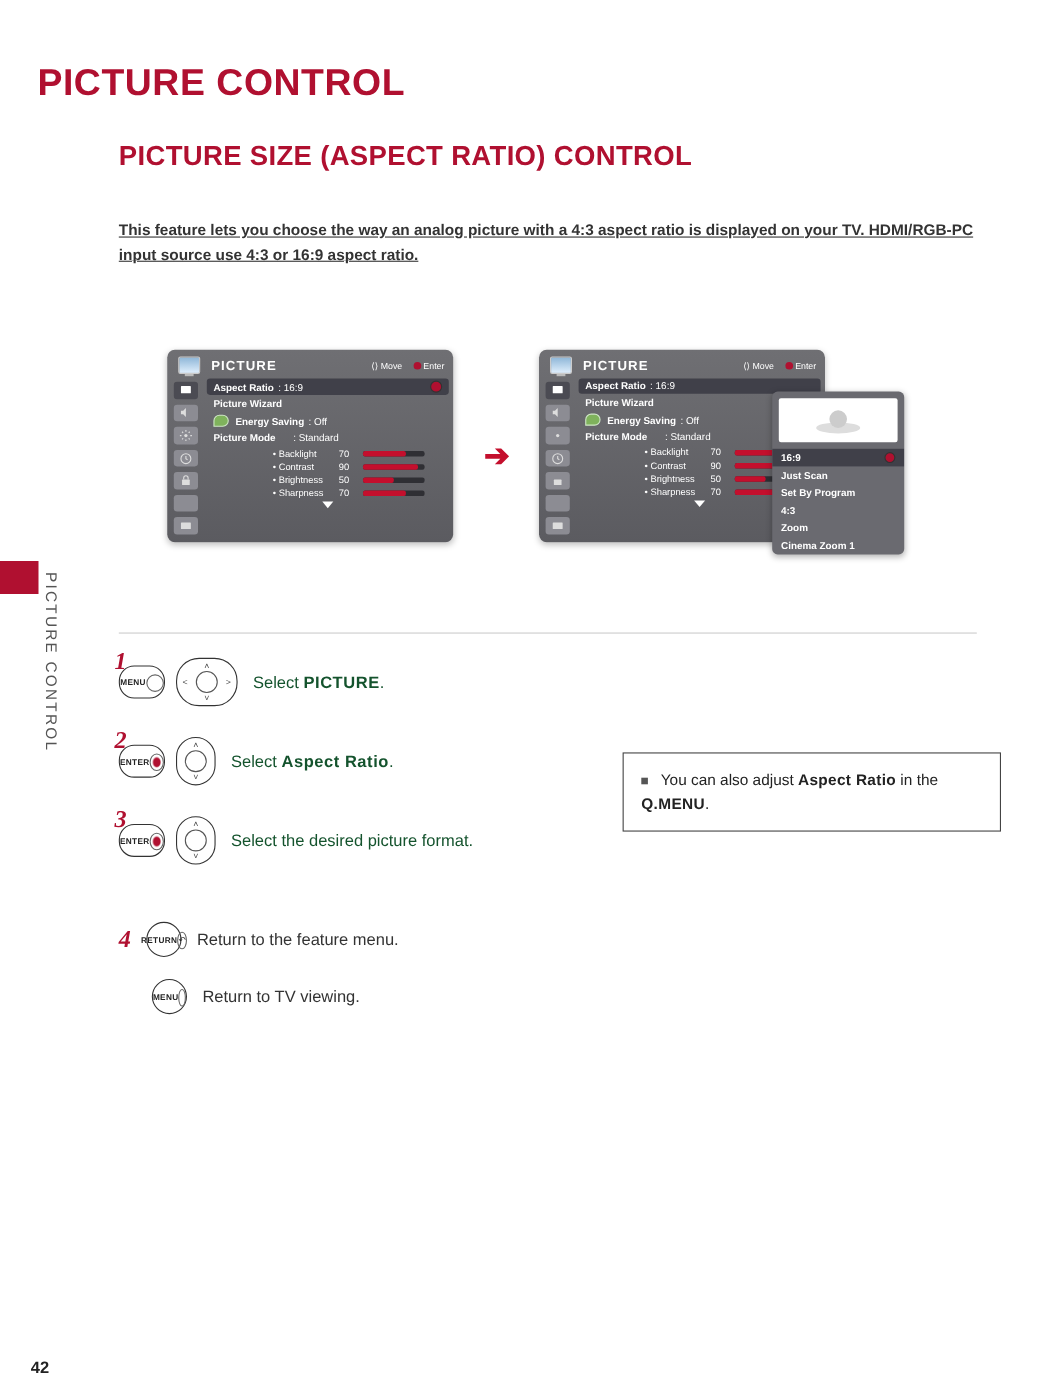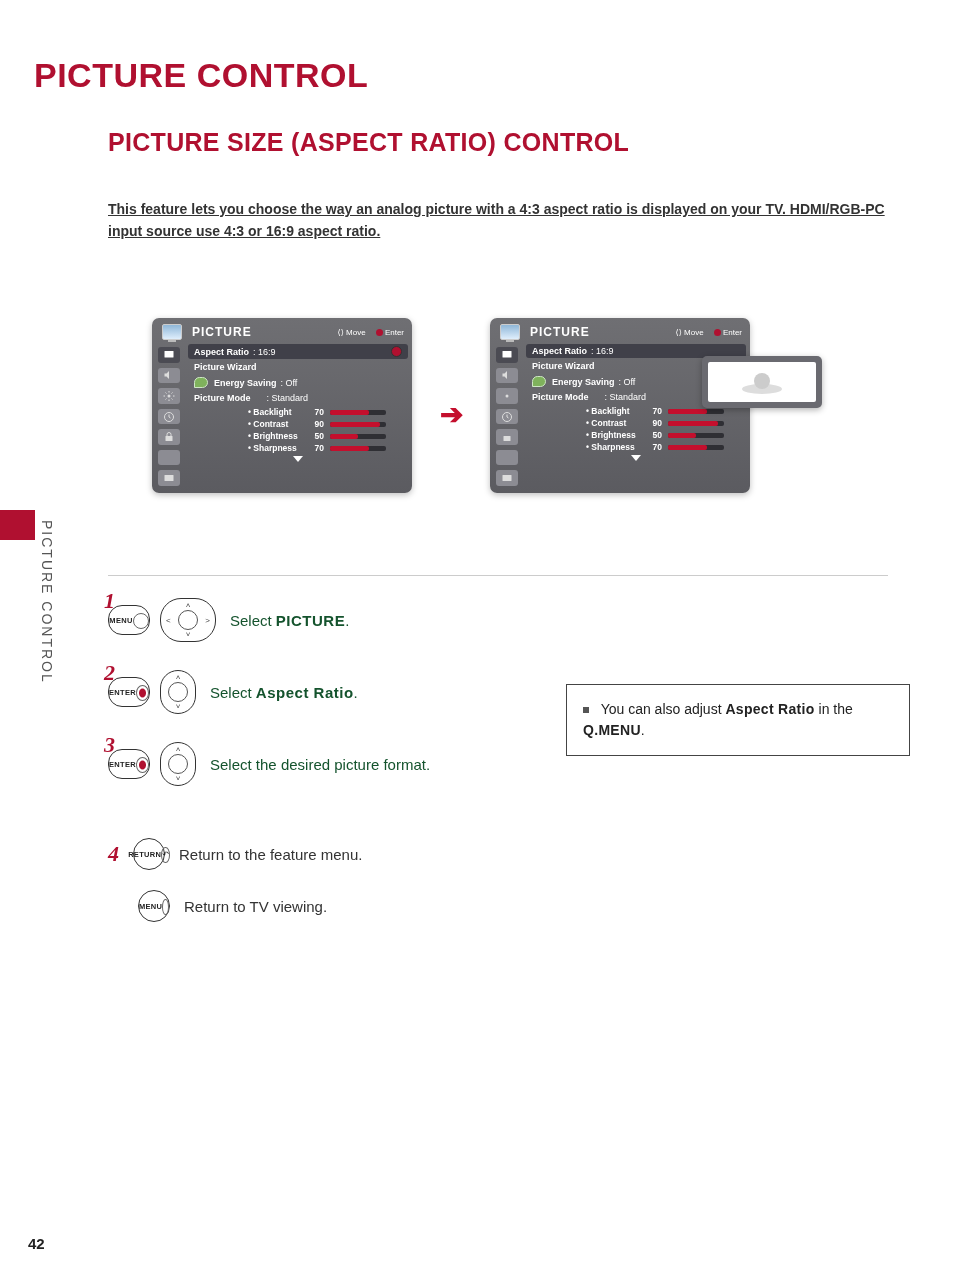--- a/index.html
+++ b/index.html
@@ -141,24 +141,24 @@
   .menu-row .val { }
   .sublist {
     padding-left: 60px;
   }
   .subrow {
     display:flex;
     align-items:center;
     gap:6px;
     font-size:8.5px;
     padding:1px 0;
-    font-weight:bold;
+    font-weight:normal;
   }
   .subrow .name { width:54px; }
-  .subrow .num { width:16px; text-align:right; }
+  .subrow .num { width:16px; }
   .bar { width:56px; height:5px; background:#2f2f34; border-radius:2px; position:relative; }
   .bar > span { position:absolute; left:0; top:0; bottom:0; background:#c40f2d; border-radius:2px; }
   .tri-down {
     width:0;height:0;border-left:5px solid transparent;border-right:5px solid transparent;border-top:6px solid #fff;margin:2px auto;
   }
   .radio {
     width:9px;height:9px;border:1px solid #333;border-radius:50%;background:#b01030;margin-left:auto;
   }
   .eco {
     display:inline-block;width:12px;height:9px;border:1px solid #cfe7c6;border-radius:6px 6px 6px 0;background:#7fb25c;margin-right:2px;vertical-align:middle;
@@ -444,20 +444,28 @@
   </div>
 </div>
 
 <div class="flyout">
   <div class="preview">
     <svg width="50" height="26" viewBox="0 0 50 26">
         <ellipse cx="25" cy="20" rx="20" ry="5" fill="#ddd"></ellipse>
         <circle cx="25" cy="12" r="8" fill="#ccc"></circle>
       </svg>
   </div>
+  <div>
+      <div class="opt sel">16:9<span class="radio"></span></div>
+      <div class="opt">Just Scan</div>
+      <div class="opt">Set By Program</div>
+      <div class="opt">4:3</div>
+      <div class="opt">Zoom</div>
+      <div class="opt">Cinema Zoom 1</div>
+    </div>
 </div>
 
 <div class="sep"></div>
 
 <div class="steps">
   <div class="step">
     <span class="step-num">1</span>
     <span class="btn-oval wide">
       <span class="lbl">MENU</span>
         <span class="inner"></span>

